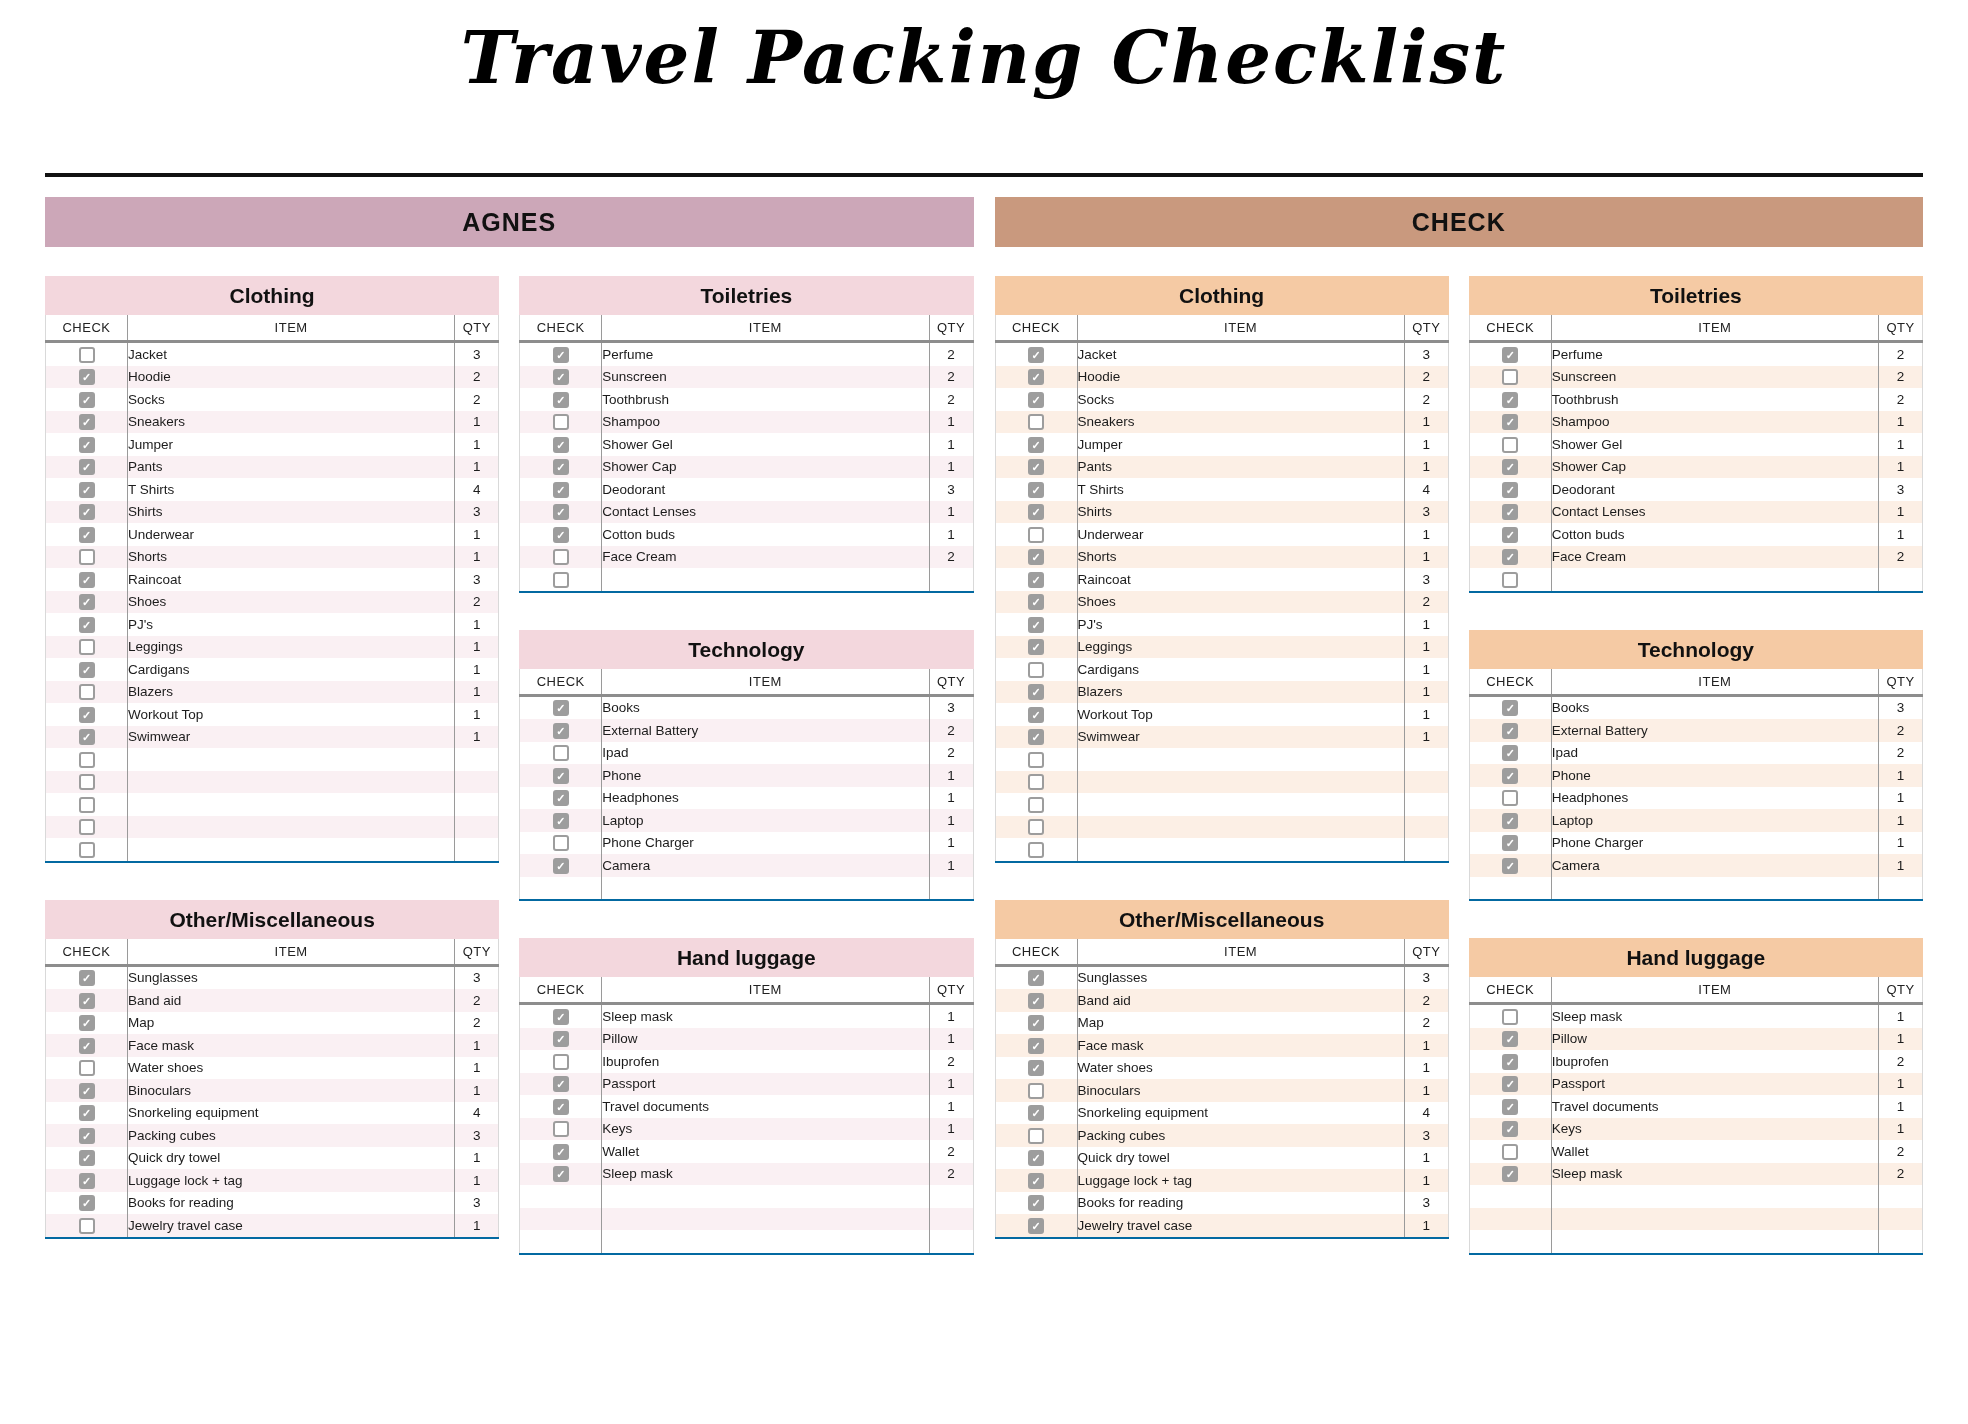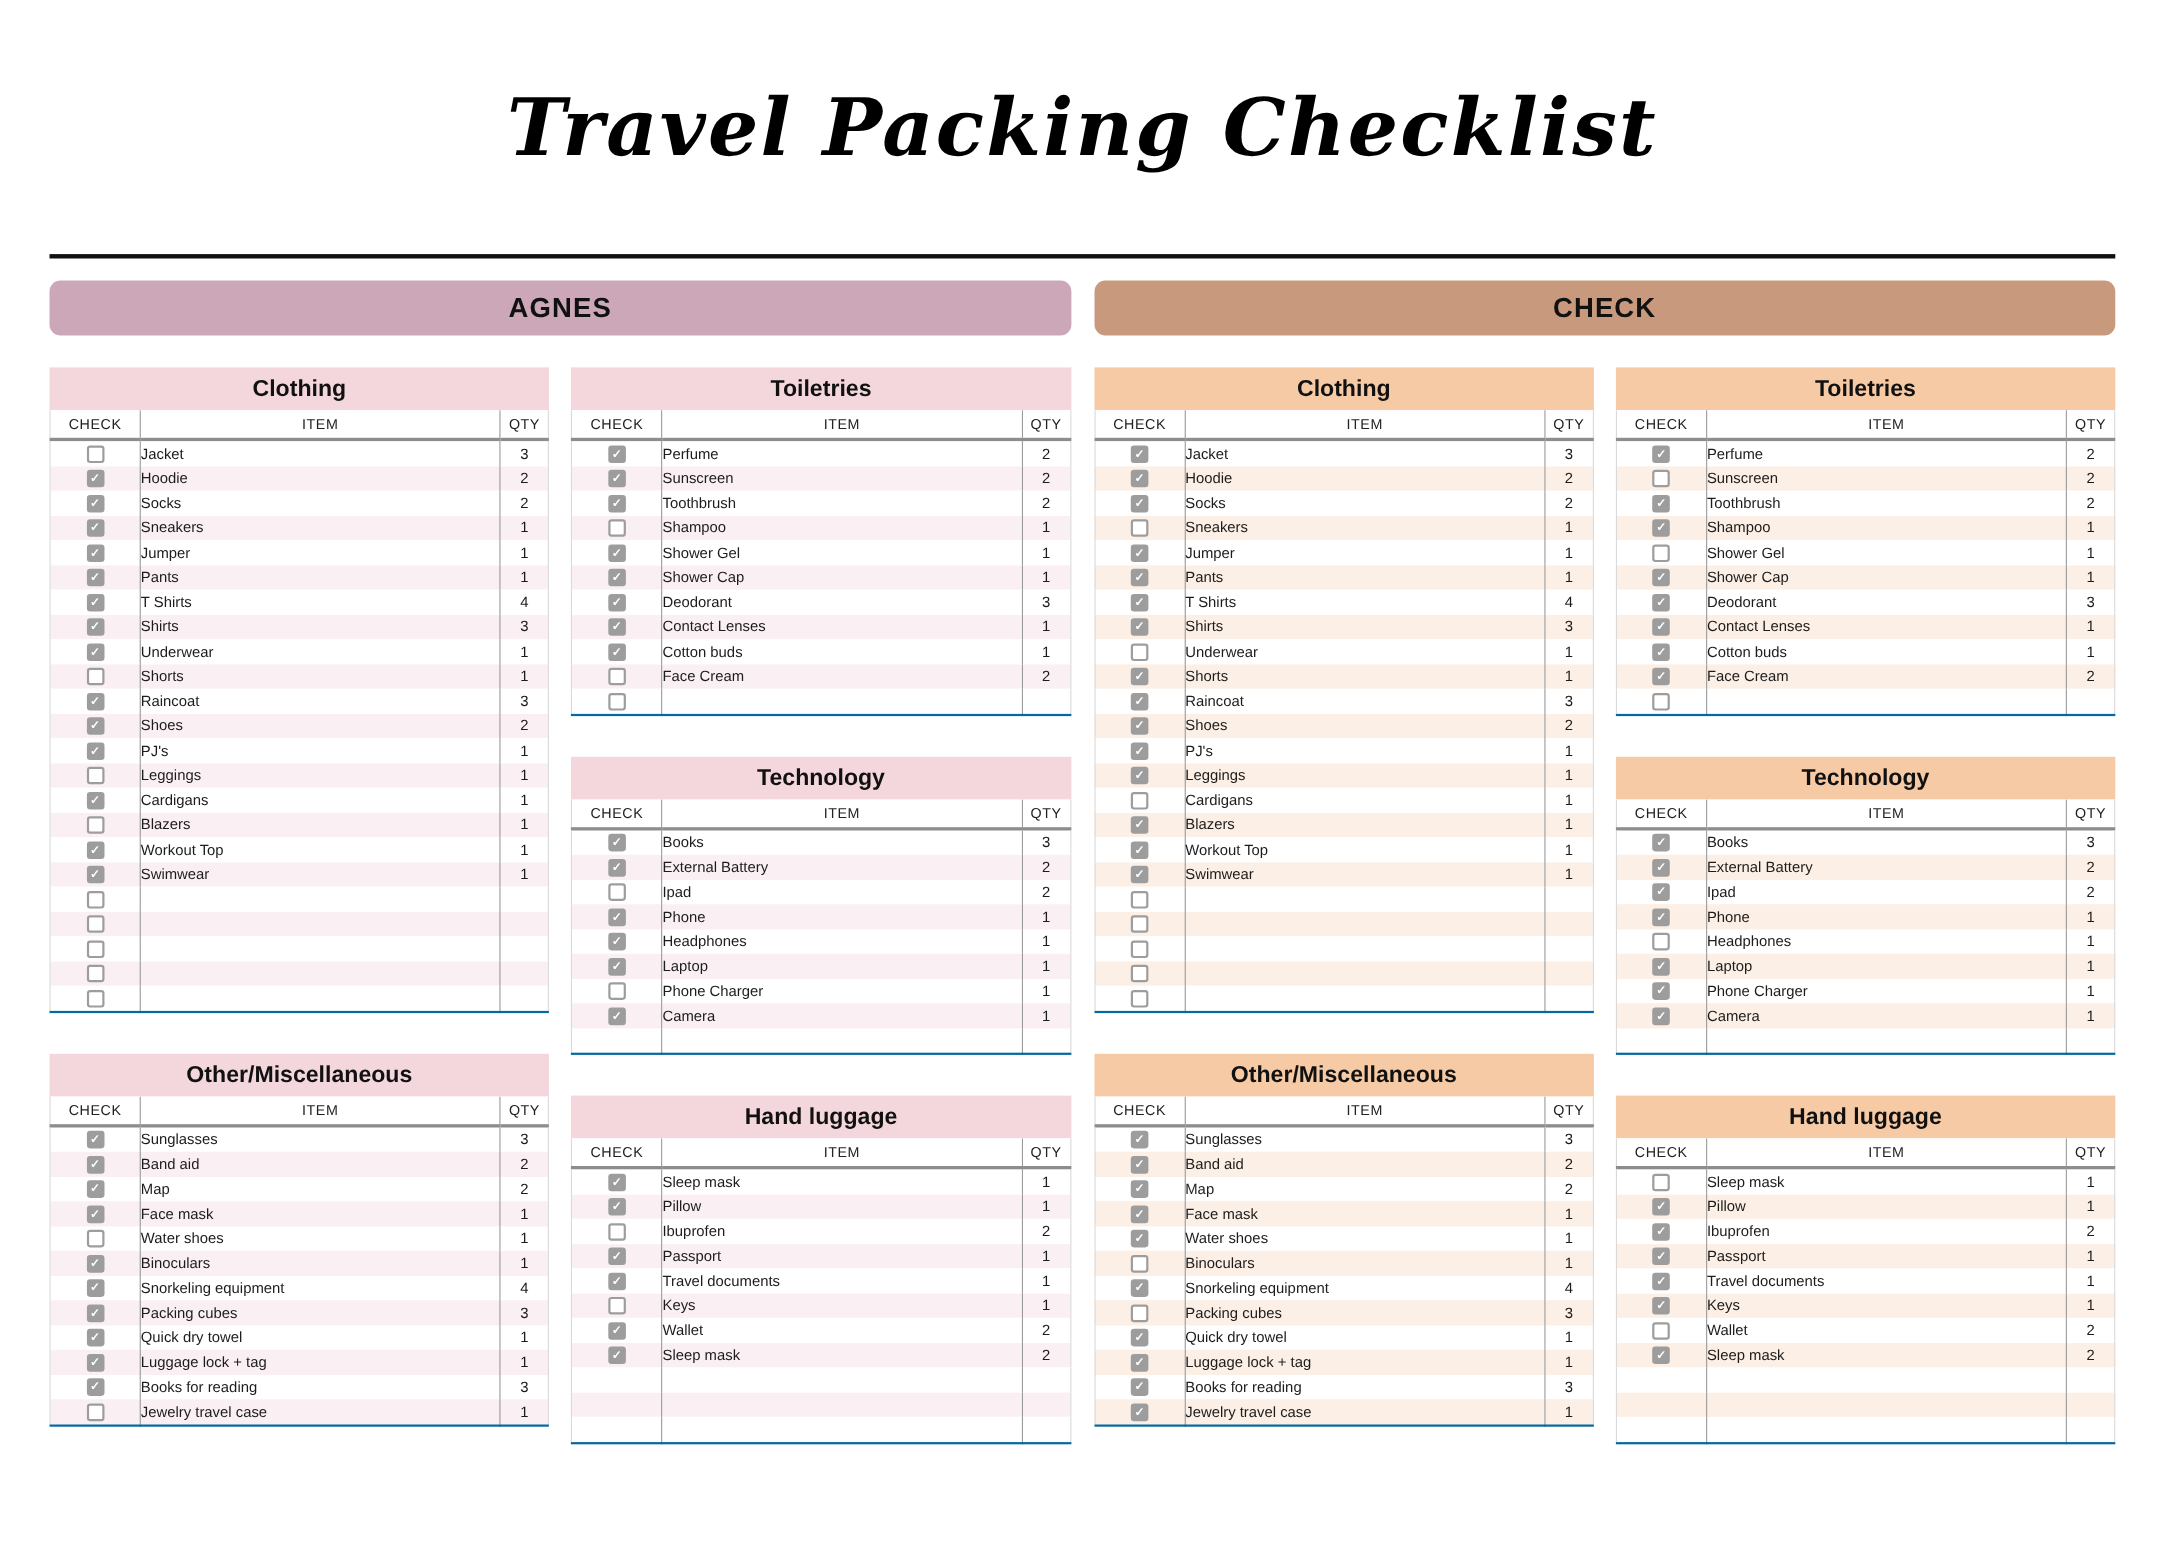--- a/index.html
+++ b/index.html
@@ -5,38 +5,38 @@
   html, body { margin:0; padding:0; background:#ffffff; }
   body {
     width:1968px; height:1424px;
     font-family:"Liberation Sans", sans-serif;
     color:#1c1c1c;
     -webkit-font-smoothing:antialiased;
   }
   .page { width:1968px; height:1424px; overflow:hidden; position:relative; }
 
   .title {
-    margin:0; padding-top:58px;
+    margin:0; 
     text-align:center;
     font-family:"DejaVu Serif", serif;
     font-style:italic; font-weight:700;
     font-size:72px; line-height:1.6; letter-spacing:2px;
     color:#000;
   }
   .rule {
     border:none; border-top:4px solid var(--rule-color,#111);
     margin:58px 45px 0 45px; height:0;
   }
 
   .people { display:flex; gap:21px; margin:20px 45px 0 45px; }
   .person { flex:1 1 0; min-width:0; }
   .person-header {
     height:50px; display:flex; align-items:center; justify-content:center;
     background:var(--header-bg,#ccc);
-    font-size:25px; font-weight:700; letter-spacing:1px; color:#111;border-radius:10px;
+    font-size:25px; font-weight:700; letter-spacing:1px; color:#111;
   }
   .cols { display:flex; gap:20px; margin-top:29px; }
   .col { flex:1 1 0; min-width:0; display:flex; flex-direction:column; }
   .section + .section { margin-top:37px; }
 
   .section-title {
     background:var(--section-bg,#eee);
     text-align:center; font-weight:700; font-size:21px;
     padding:8px 0 7px 0; color:#111;
   }

